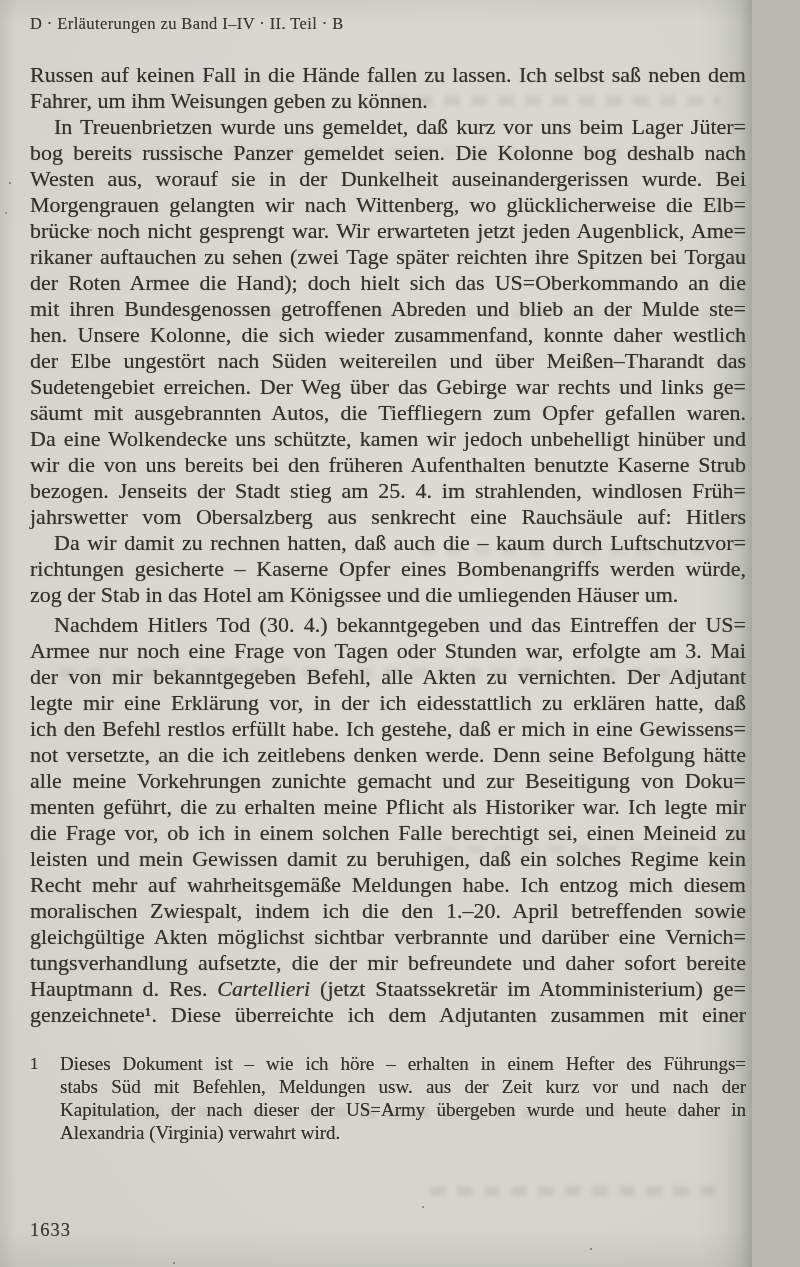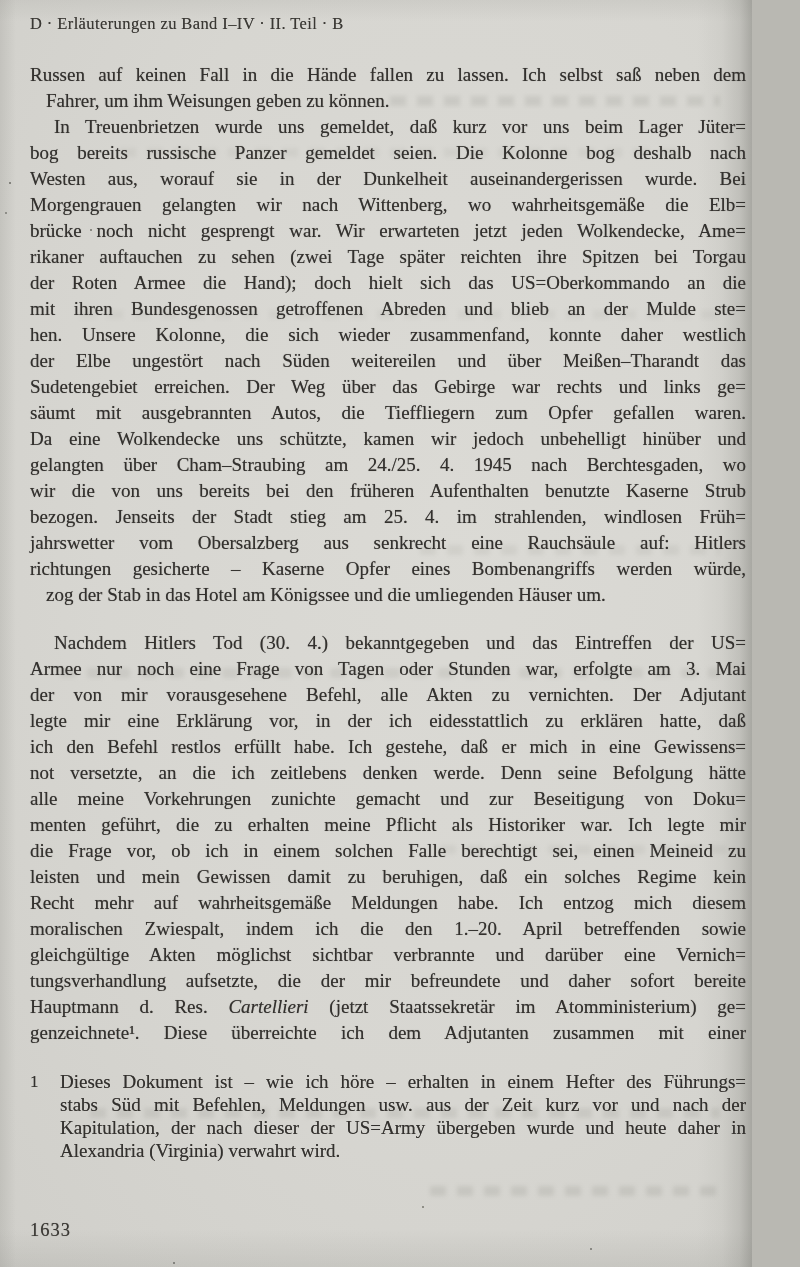--- a/index.html
+++ b/index.html
@@ -14,28 +14,28 @@
       radial-gradient(ellipse at 60% 40%, #dbdad5 0%, #d7d6d1 55%, #d0cfca 100%);
   }
   .running-header{
     position:absolute;top:14px;left:30px;width:716px;
     font-size:16.5px;letter-spacing:.4px;color:#3a3834;
     text-shadow:0 0 .6px rgba(58,56,52,.55);
     white-space:nowrap;
   }
   .content{position:absolute;top:62px;left:30px;width:716px;}
   .paragraph{margin:0;}
-  .paragraph.space-before{margin-top:22px;}
+  .paragraph.space-before{margin-top:4px;}
   .line{
-    font-size:19px;line-height:26px;height:26px;
+    font-size:22px;line-height:26px;height:26px;
     text-align:justify;text-align-last:justify;
     white-space:normal;
     text-shadow:0 0 .7px rgba(51,49,46,.6);
   }
-  .line.endline{text-align-last:left;margin-left:16px;}
+  .line.endline{text-align-last:left;}
   .line.indent{text-indent:24px;}
   .footnote{display:flex;margin-top:24px;width:716px;}
   .fn-num{
     width:30px;flex:0 0 30px;font-size:17px;line-height:23px;
     text-shadow:0 0 .6px rgba(51,49,46,.6);
   }
   .fn-lines{flex:1 1 auto;}
   .fn-line{
     font-size:19px;line-height:23px;height:23px;
     text-align:justify;text-align-last:justify;
@@ -82,43 +82,43 @@
   <div class="content">
     <main id="body-text">
         <div class="paragraph">
           <div class="line">Russen auf keinen Fall in die Hände fallen zu lassen. Ich selbst saß neben dem</div>
           <div class="line endline">Fahrer, um ihm Weisungen geben zu können.</div>
         </div>
         <div class="paragraph">
           <div class="line indent">In Treuenbrietzen wurde uns gemeldet, daß kurz vor uns beim Lager Jüter=</div>
           <div class="line">bog bereits russische Panzer gemeldet seien. Die Kolonne bog deshalb nach</div>
           <div class="line">Westen aus, worauf sie in der Dunkelheit auseinandergerissen wurde. Bei</div>
-          <div class="line">Morgengrauen gelangten wir nach Wittenberg, wo wahrheitsgemäße die Elb=</div>
-          <div class="line">brücke noch nicht gesprengt war. Wir erwarteten jetzt jeden Wolkendecke, Ame=</div>
+          <div class="line">Morgengrauen gelangten wir nach Wittenberg, wo glücklicherweise die Elb=</div>
+          <div class="line">brücke noch nicht gesprengt war. Wir erwarteten jetzt jeden Augenblick, Ame=</div>
           <div class="line">rikaner auftauchen zu sehen (zwei Tage später reichten ihre Spitzen bei Torgau</div>
           <div class="line">der Roten Armee die Hand); doch hielt sich das US=Oberkommando an die</div>
           <div class="line">mit ihren Bundesgenossen getroffenen Abreden und blieb an der Mulde ste=</div>
           <div class="line">hen. Unsere Kolonne, die sich wieder zusammenfand, konnte daher westlich</div>
           <div class="line">der Elbe ungestört nach Süden weitereilen und über Meißen–Tharandt das</div>
           <div class="line">Sudetengebiet erreichen. Der Weg über das Gebirge war rechts und links ge=</div>
           <div class="line">säumt mit ausgebrannten Autos, die Tieffliegern zum Opfer gefallen waren.</div>
           <div class="line">Da eine Wolkendecke uns schützte, kamen wir jedoch unbehelligt hinüber und</div>
-          <div class="line">gelangten über Cham–Straubing am 24./25. 4. 1945 nach Berchtesgaden, wo</div>
           <div class="line">wir die von uns bereits bei den früheren Aufenthalten benutzte Kaserne Strub</div>
           <div class="line">bezogen. Jenseits der Stadt stieg am 25. 4. im strahlenden, windlosen Früh=</div>
           <div class="line">jahrswetter vom Obersalzberg aus senkrecht eine Rauchsäule auf: Hitlers</div>
         </div>
         <div class="paragraph">
+          <div class="line indent">Da wir damit zu rechnen hatten, daß auch die – kaum durch Luftschutzvor=</div>
           <div class="line">richtungen gesicherte – Kaserne Opfer eines Bombenangriffs werden würde,</div>
           <div class="line endline">zog der Stab in das Hotel am Königssee und die umliegenden Häuser um.</div>
         </div>
         <div class="paragraph space-before">
           <div class="line indent">Nachdem Hitlers Tod (30. 4.) bekanntgegeben und das Eintreffen der US=</div>
           <div class="line">Armee nur noch eine Frage von Tagen oder Stunden war, erfolgte am 3. Mai</div>
-          <div class="line">der von mir vorausgesehene Befehl, alle Akten zu vernichten. Der Adjutant</div>
+          <div class="line">der von mir bekanntgegeben Befehl, alle Akten zu vernichten. Der Adjutant</div>
           <div class="line">legte mir eine Erklärung vor, in der ich eidesstattlich zu erklären hatte, daß</div>
           <div class="line">ich den Befehl restlos erfüllt habe. Ich gestehe, daß er mich in eine Gewissens=</div>
           <div class="line">not versetzte, an die ich zeitlebens denken werde. Denn seine Befolgung hätte</div>
           <div class="line">alle meine Vorkehrungen zunichte gemacht und zur Beseitigung von Doku=</div>
           <div class="line">menten geführt, die zu erhalten meine Pflicht als Historiker war. Ich legte mir</div>
           <div class="line">die Frage vor, ob ich in einem solchen Falle berechtigt sei, einen Meineid zu</div>
           <div class="line">leisten und mein Gewissen damit zu beruhigen, daß ein solches Regime kein</div>
           <div class="line">Recht mehr auf wahrheitsgemäße Meldungen habe. Ich entzog mich diesem</div>
           <div class="line">moralischen Zwiespalt, indem ich die den 1.–20. April betreffenden sowie</div>
           <div class="line">gleichgültige Akten möglichst sichtbar verbrannte und darüber eine Vernich=</div>

